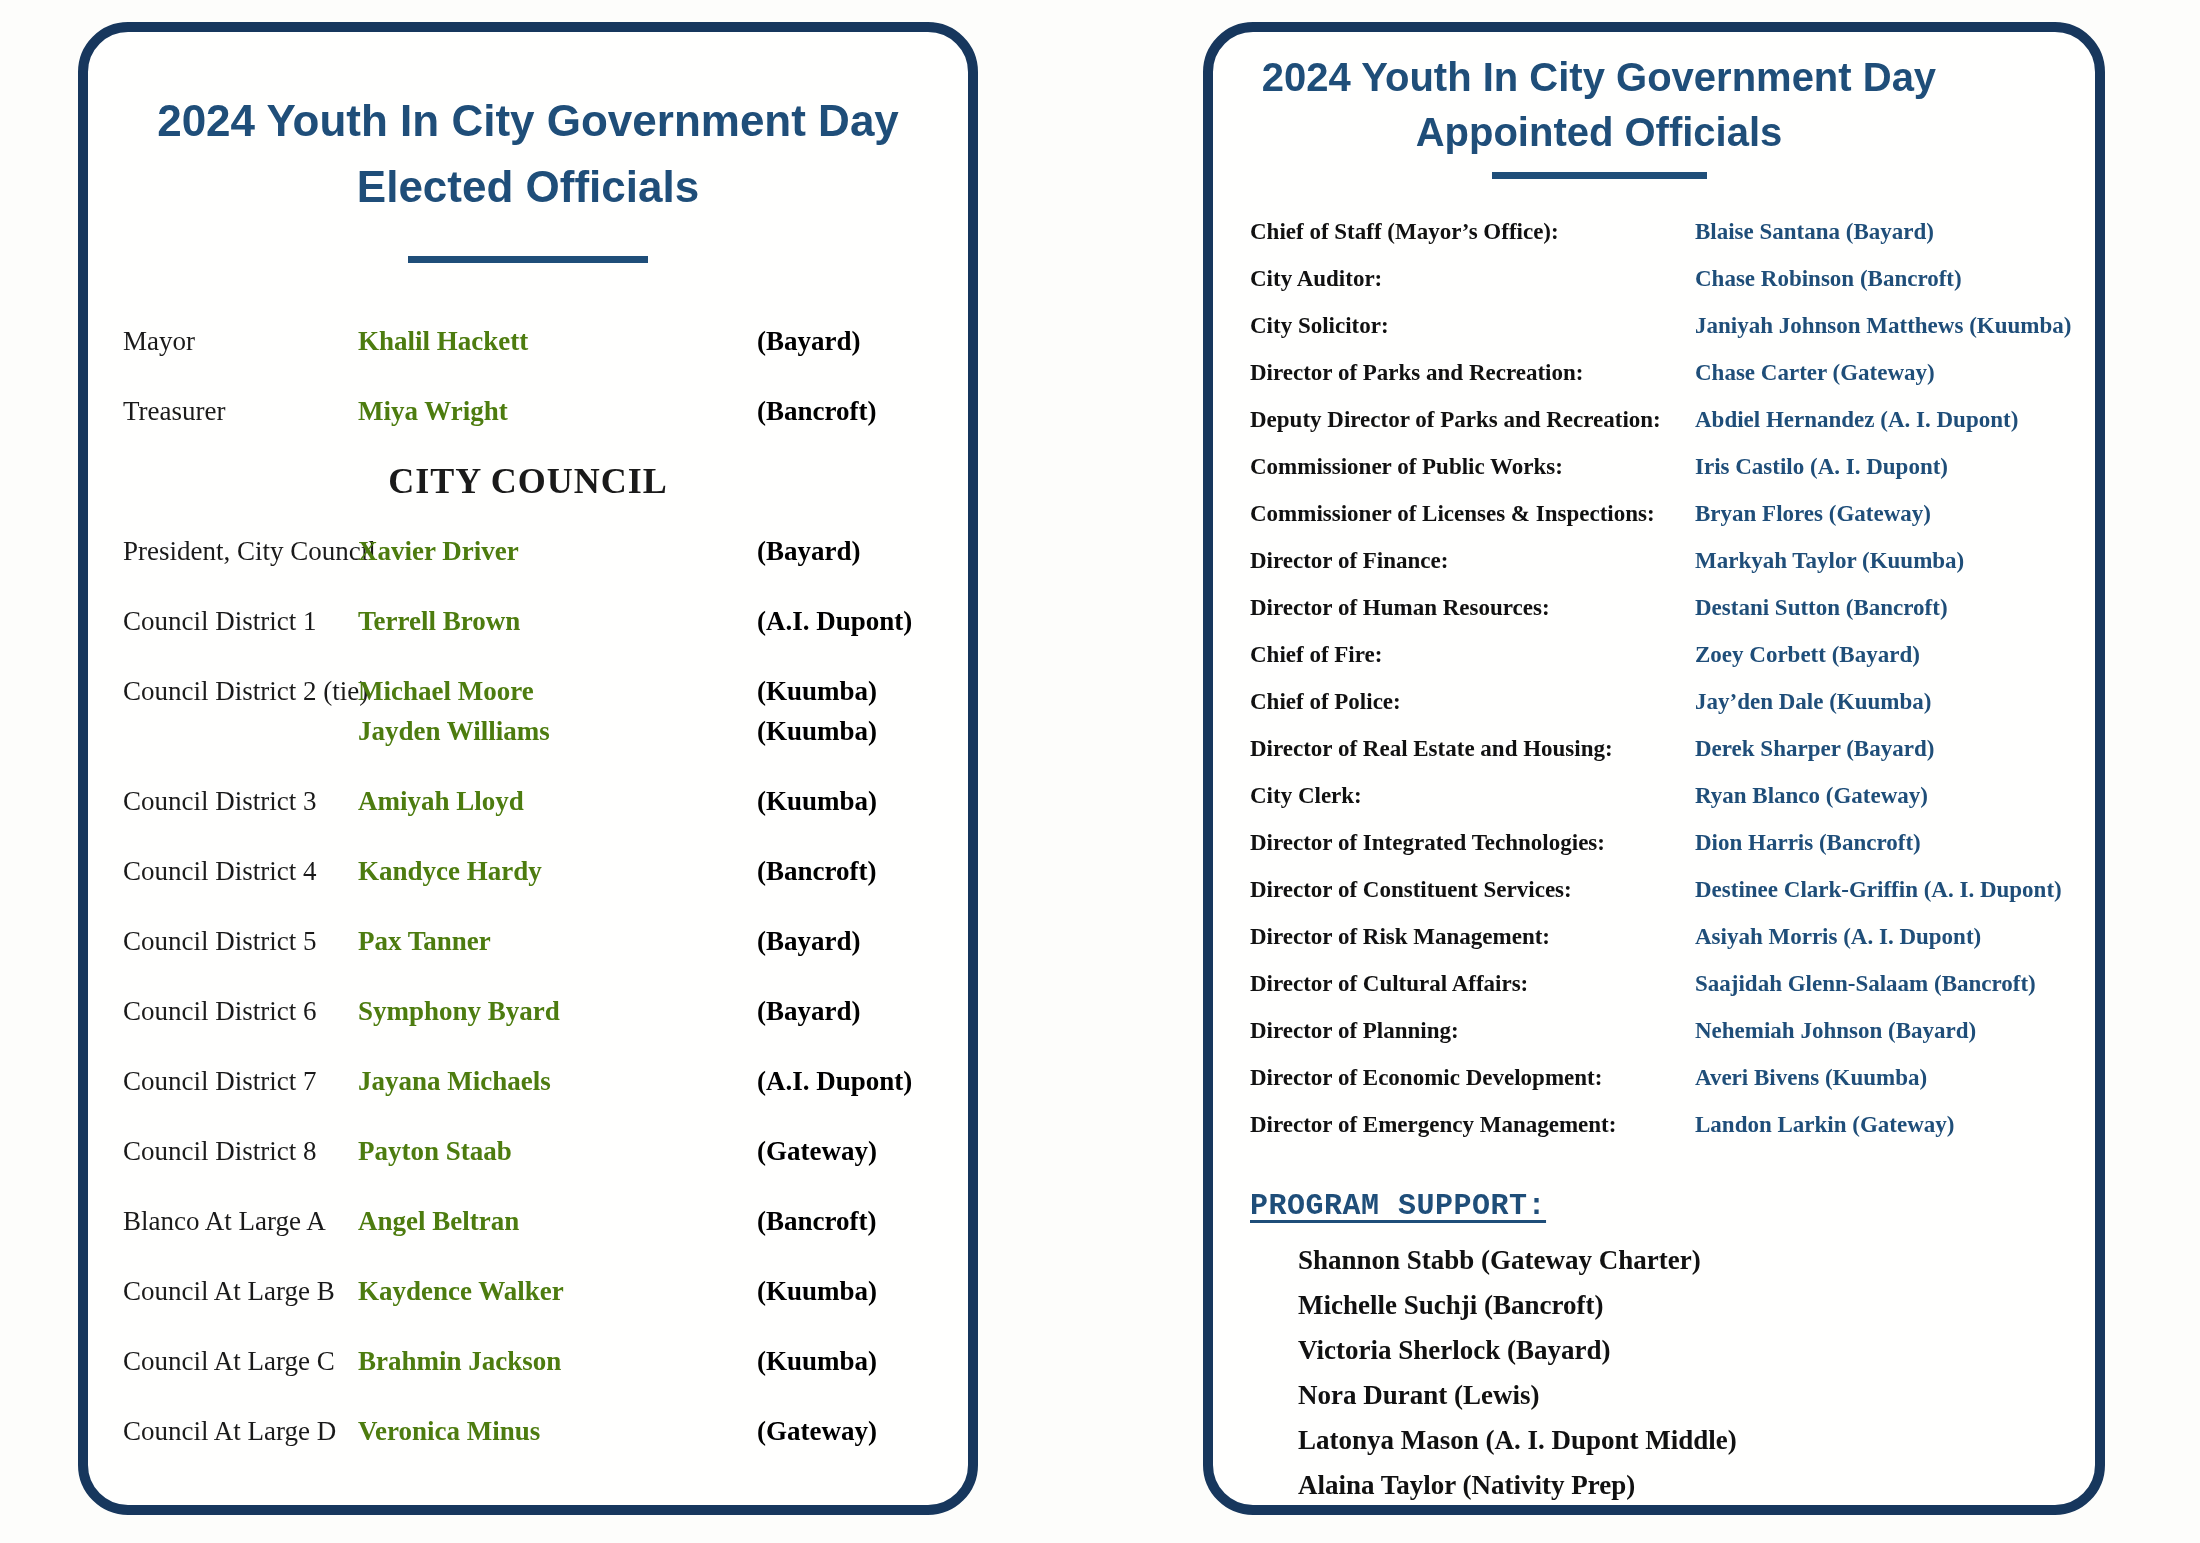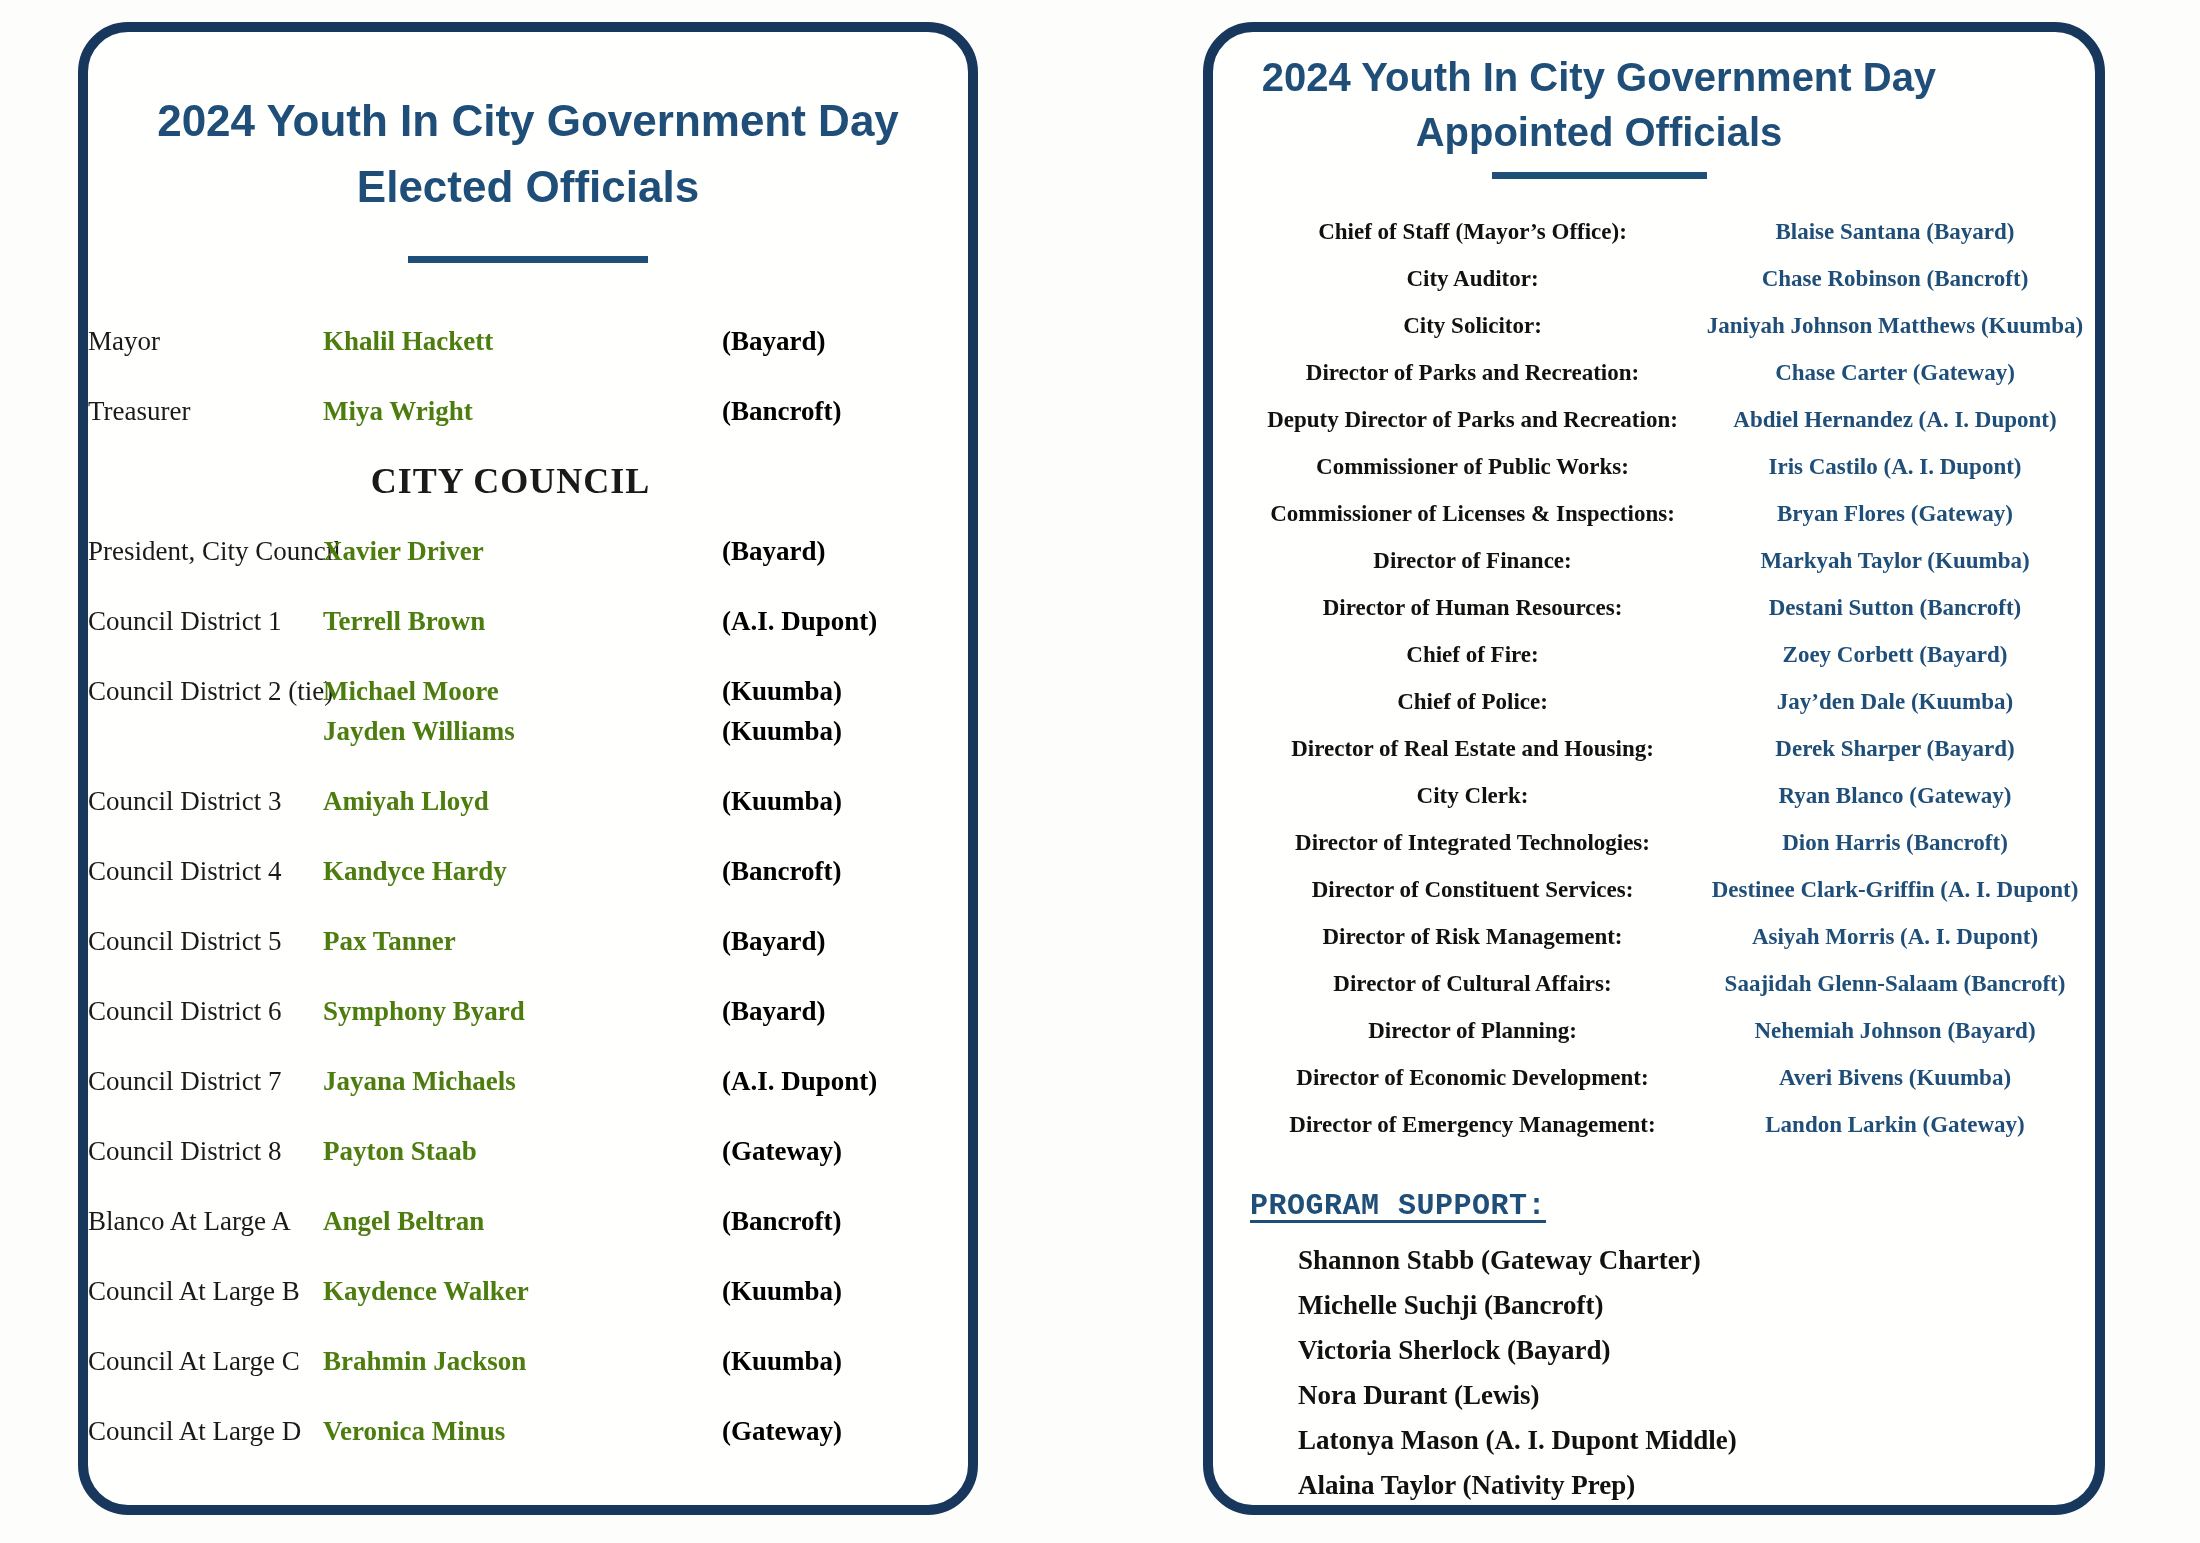--- a/index.html
+++ b/index.html
@@ -29,21 +29,21 @@
     font-weight:bold;
     font-size:44px;
     line-height:66px;
     color:var(--heading-blue,#1F4E79);
   }
   .lp-rule {
     width:240px; height:7px;
     background:var(--heading-blue,#1F4E79);
     margin:36px auto 0;
   }
-  .lp-rows { margin-top:58px; }
+  .lp-rows { margin-top:58px; padding-left:35px; }
   .lp-row  { display:flex; font-size:27px; line-height:40px; margin-bottom:30px; }
   .lp-label  { width:235px; color:var(--text-black,#1a1a1a); white-space:nowrap; }
   .lp-name   { width:399px; font-weight:bold; color:#4d7c0f; white-space:nowrap; }
   .lp-school { flex:1; font-weight:bold; color:#000; white-space:nowrap; }
   .lp-heading {
     text-align:center;
     margin:30px 0 30px -35px;
     font-size:36px;
     line-height:40px;
     letter-spacing:1px;
@@ -59,21 +59,21 @@
     font-size:40px;
     line-height:55px;
     color:var(--heading-blue,#1F4E79);
   }
   .rp-rule {
     width:215px; height:7px;
     background:var(--heading-blue,#1F4E79);
     margin:12px auto 0;
   }
   .rp-rows { margin-top:38px; padding-left:37px; }
-  .rp-row  { display:flex; line-height:30px; margin-bottom:17px;text-align:center; }
+  .rp-row  { display:flex; line-height:30px; margin-bottom:17px; }
   .rp-label {
     width:445px;
     font-weight:bold;
     font-size:23px;
     color:#111;
     white-space:nowrap;
   }
   .rp-value {
     flex:1;
     font-weight:bold;

